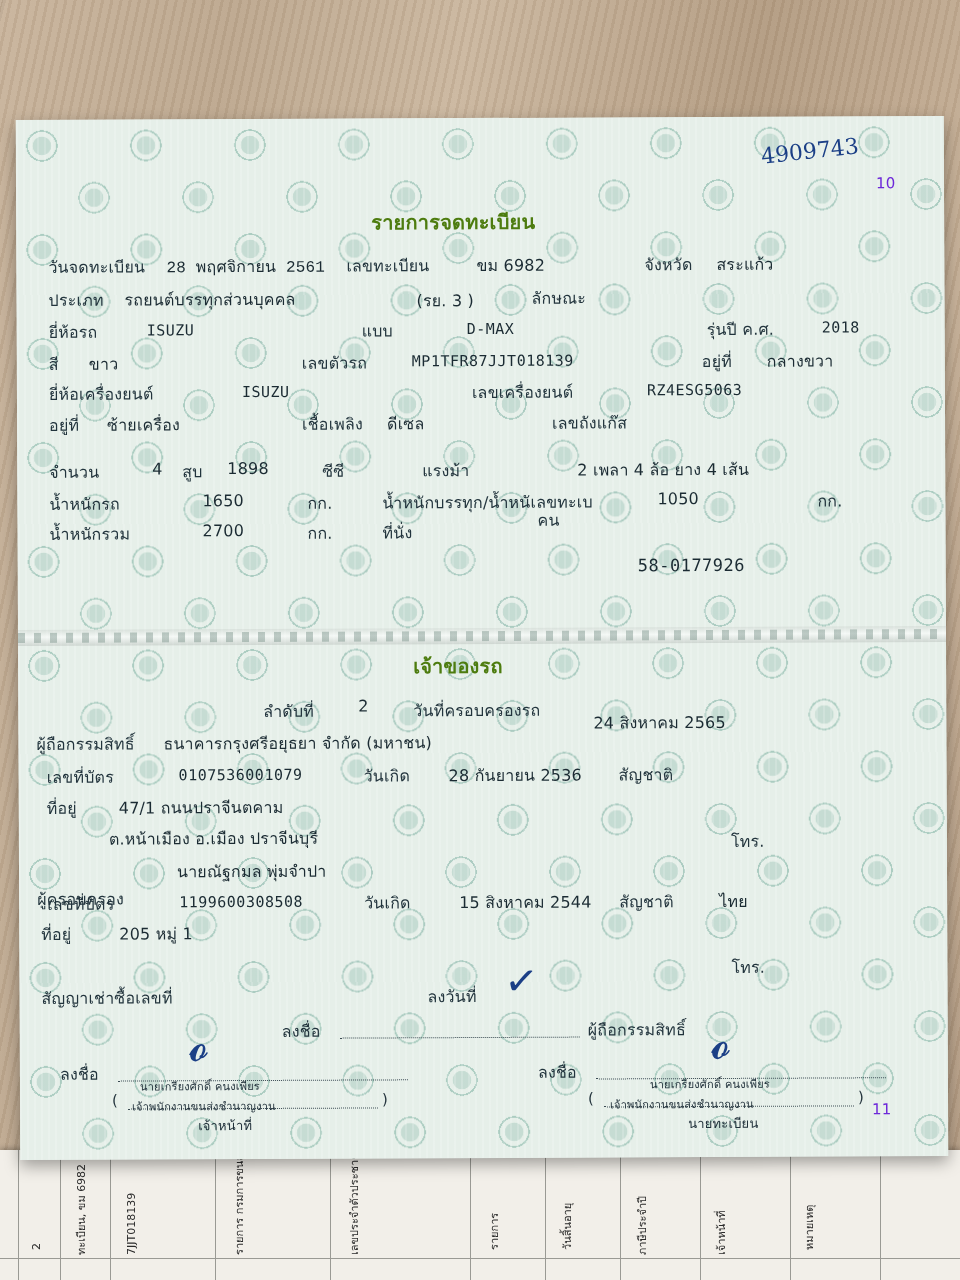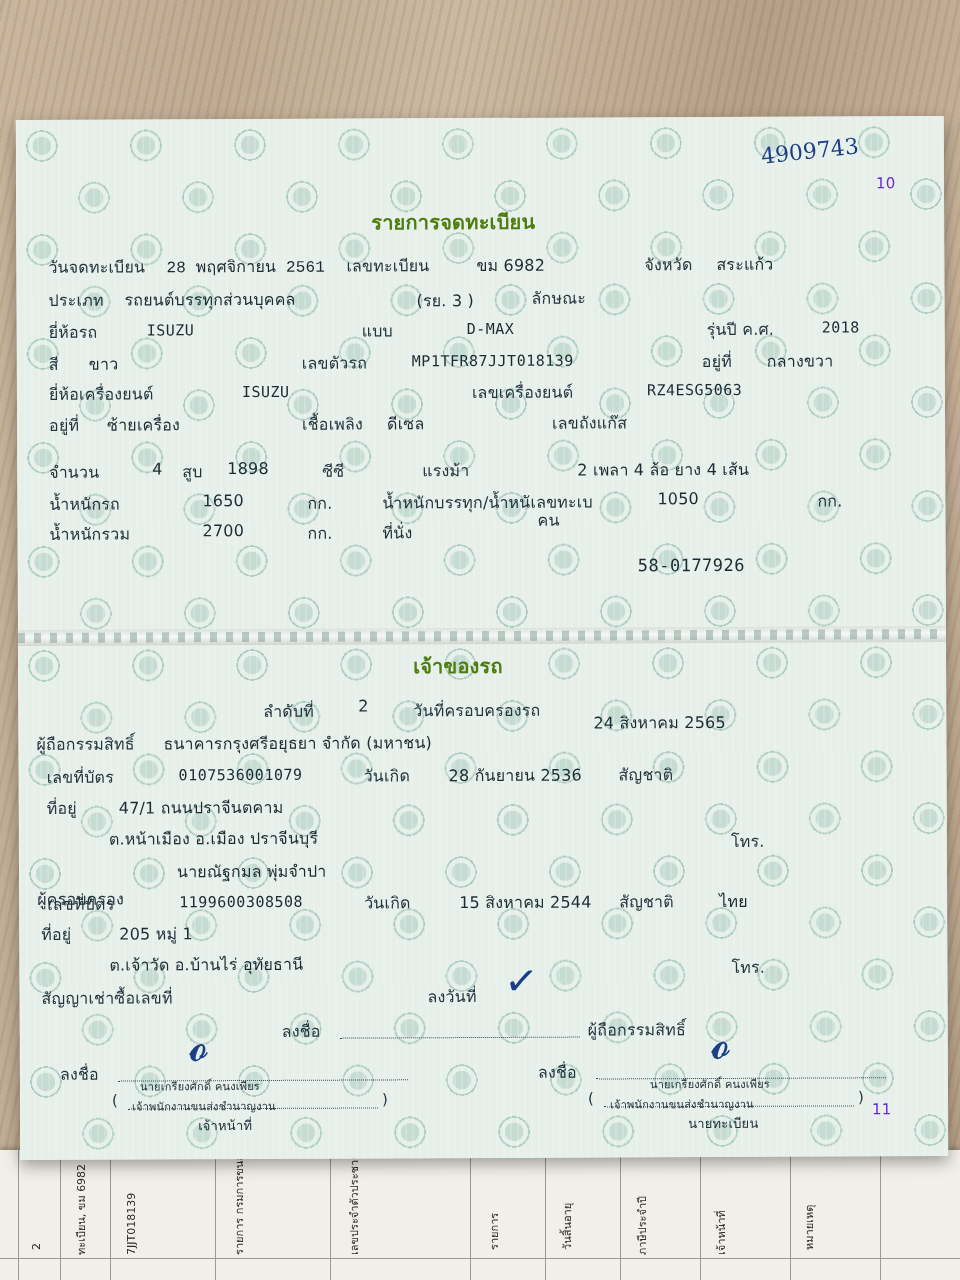--- a/index.html
+++ b/index.html
@@ -244,21 +244,20 @@
 
   <span class="txt lbl" style="left:28px;top:772px;">เลขที่บัตร</span>
   <span class="txt val mono" style="left:140px;top:774px;">1199600308508</span>
   <span class="txt lbl" style="left:345px;top:772px;">วันเกิด</span>
   <span class="txt val" style="left:440px;top:772px;">15 สิงหาคม 2544</span>
   <span class="txt lbl" style="left:600px;top:772px;">สัญชาติ</span>
   <span class="txt val" style="left:700px;top:772px;">ไทย</span>
 
   <span class="txt lbl" style="left:22px;top:802px;">ที่อยู่</span>
   <span class="txt val" style="left:100px;top:802px;">205 หมู่ 1</span>
-  <span class="txt val" style="left:90px;top:833px;">ต.เจ้าวัด อ.บ้านไร่ อุทัยธานี</span>
   <span class="txt lbl" style="left:712px;top:838px;">โทร.</span>
 
   <span class="txt lbl" style="left:22px;top:866px;">สัญญาเช่าซื้อเลขที่</span>
   <span class="txt lbl" style="left:408px;top:866px;">ลงวันที่</span>
   <span class="checkmark" style="left:485px;top:840px;">✓</span>
 
   <span class="txt lbl" style="left:262px;top:900px;">ลงชื่อ</span>
   <span class="dots" style="left:320px;top:918px;width:240px;"></span>
   <span class="txt lbl" style="left:568px;top:900px;">ผู้ถือกรรมสิทธิ์</span>
 

